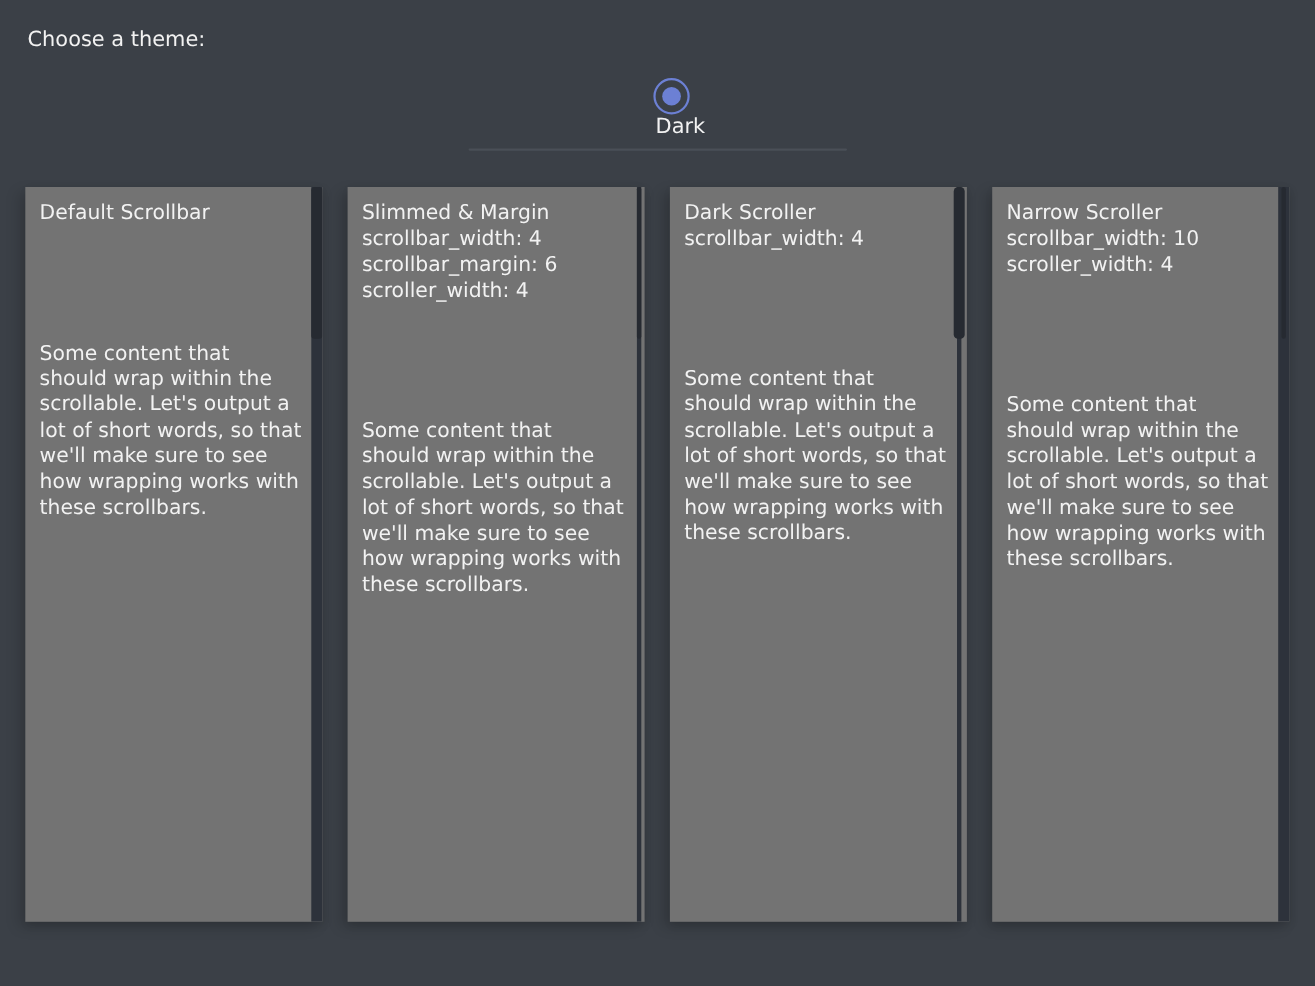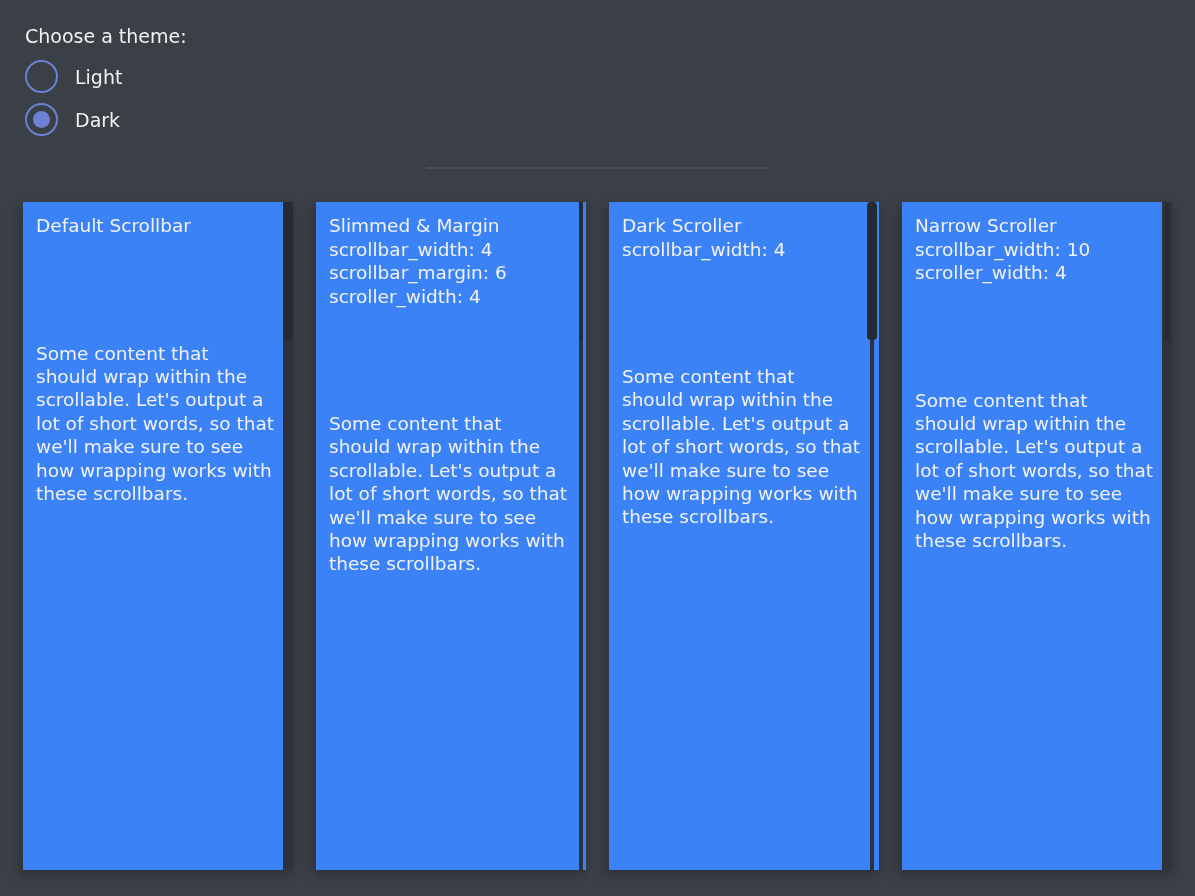--- a/index.html
+++ b/index.html
@@ -27,21 +27,21 @@
     font-size: 19px;
     line-height: 22px;
   }
   .radio-row {
     display: flex;
     align-items: center;
     height: 33px;
     cursor: pointer;
   }
   .radio-row.light { margin-top: 13px; }
-  .radio-row.dark  { margin-top: 10px; }
+  .radio-row.dark  { margin-top: 24px; flex-direction: column; }
   .radio-circle {
     box-sizing: border-box;
     width: 33px;
     height: 33px;
     border: 2px solid #6c80d4;
     border-radius: 50%;
     display: flex;
     align-items: center;
     justify-content: center;
     flex: 0 0 auto;
@@ -70,21 +70,21 @@
   .panels {
     margin-top: 33px;
     padding: 0 23px;
     display: flex;
     justify-content: space-between;
   }
   .panel {
     position: relative;
     width: 270px;
     height: 668px;
-    background: #3b82f6;
+    background: #737373;
     box-shadow: -6px 5px 12px rgba(0,0,0,0.16), 2px 3px 8px rgba(0,0,0,0.12);
     overflow: hidden;
   }
   .panel-content {
     padding: 12px 0 0 13px;
   }
   .panel-title, .panel-config-line {
     font-size: 18.5px;
     line-height: 23.5px;
     white-space: nowrap;
@@ -123,24 +123,20 @@
   .panel.v-narrow .sb-thumb { right: 3px; width: 4px; border-radius: 2px; }
 </style>
 </head>
 <body>
 
 <div class="app">
 
   <div class="theme-section">
     <div class="prompt">Choose a theme:</div>
 
-    <div class="radio-row light">
-      <span class="radio-circle"></span>
-      <span class="radio-label">Light</span>
-    </div>
 
     <div class="radio-row dark">
       <span class="radio-circle">
           <span class="radio-dot"></span>
         </span>
       <span class="radio-label">Dark</span>
     </div>
   </div>
 
   <div class="divider"></div>

